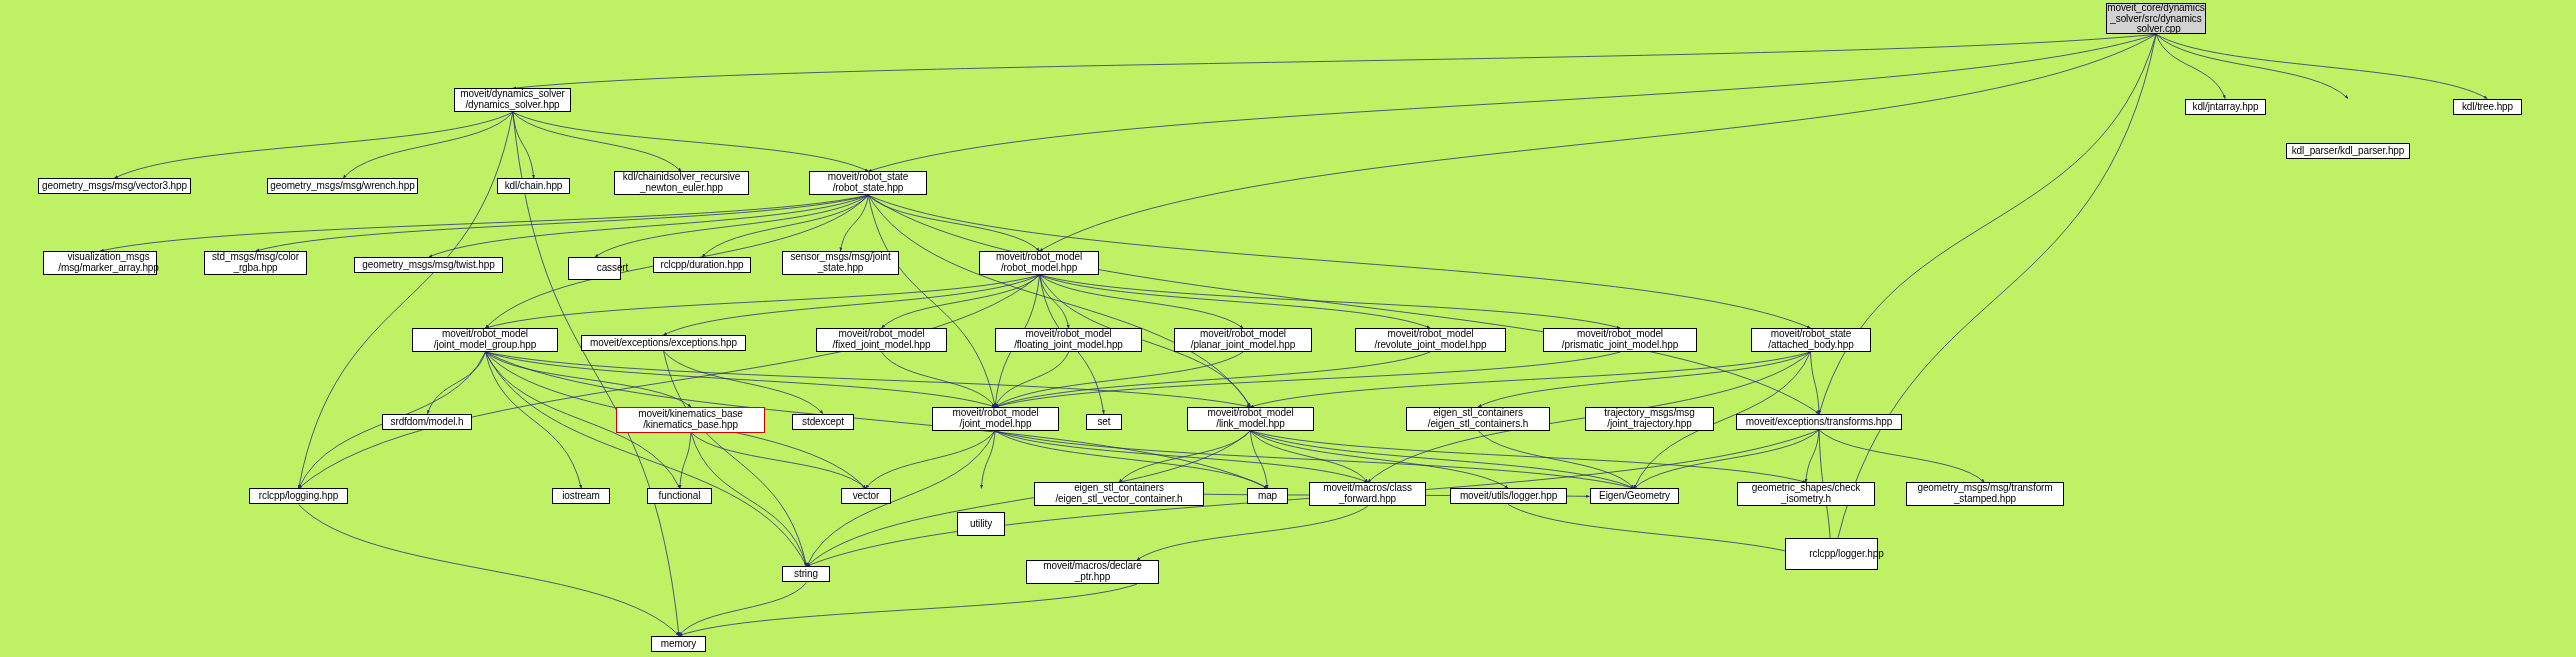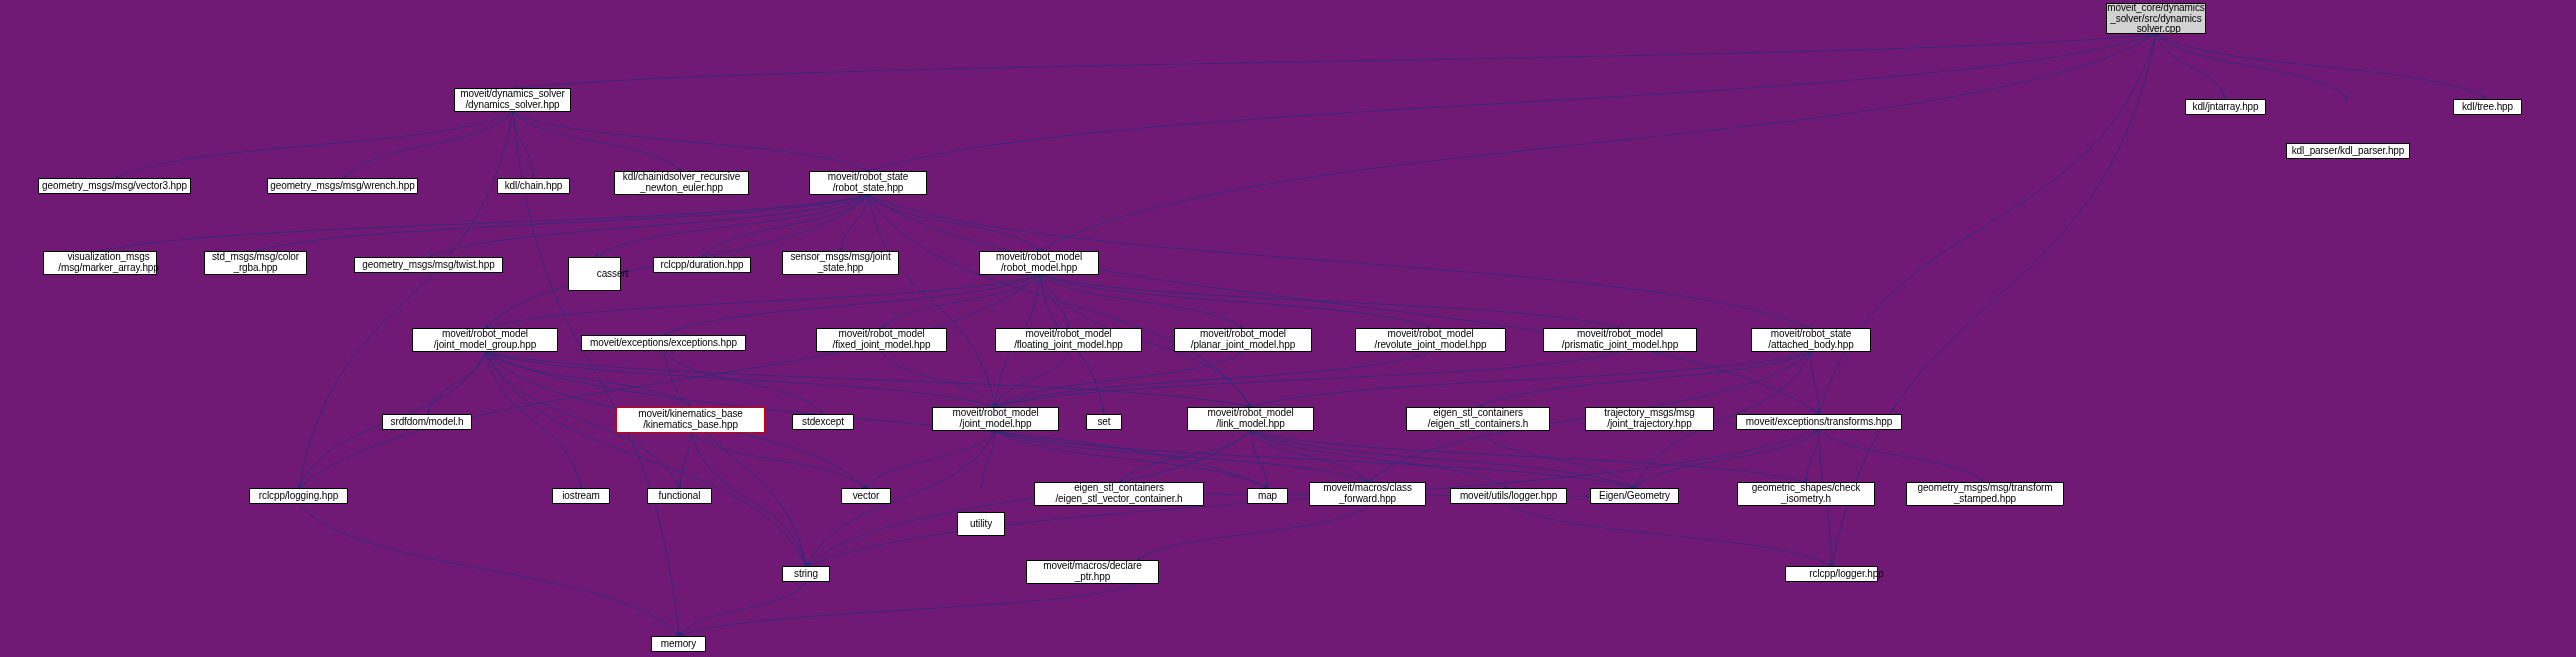--- a/index.html
+++ b/index.html
@@ -8,21 +8,21 @@
     background: #ffffff;
   }
   body {
     font-family: "Liberation Sans", sans-serif;
   }
   #canvas {
     position: relative;
     width: 2576px;
     height: 657px;
     overflow: hidden;
-    background: #701a75;
+    background: #bef264;
   }
   #edges {
     position: absolute;
     left: 0;
     top: 0;
     width: 2576px;
     height: 657px;
     pointer-events: none;
   }
   .node {
@@ -161,21 +161,21 @@
     <div class="node" style="left: 497px; top: 178px; width: 73px; height: 16.3px;">kdl/chain.hpp</div>
     <div class="node" style="left: 614px; top: 171px; width: 135px; height: 24px;">kdl/chainidsolver_recursive
 _newton_euler.hpp</div>
     <div class="node" style="left: 809px; top: 171px; width: 118px; height: 24px;">moveit/robot_state
 /robot_state.hpp</div>
     <div class="node" style="left: 43px; top: 251px; width: 114px; height: 24px; padding-left: 17px;">visualization_msgs
 /msg/marker_array.hpp</div>
     <div class="node" style="left: 204px; top: 251px; width: 103px; height: 24px;">std_msgs/msg/color
 _rgba.hpp</div>
     <div class="node" style="left: 354px; top: 257px; width: 149px; height: 16.3px;">geometry_msgs/msg/twist.hpp</div>
-    <div class="node" style="left: 568px; top: 257px; width: 53px; height: 34px; padding-left: 36px;">cassert</div>
+    <div class="node" style="left: 568px; top: 257px; width: 53px; height: 23px; padding-left: 36px;">cassert</div>
     <div class="node" style="left: 653px; top: 257px; width: 98px; height: 16.3px;">rclcpp/duration.hpp</div>
     <div class="node" style="left: 782px; top: 251px; width: 117px; height: 24px;">sensor_msgs/msg/joint
 _state.hpp</div>
     <div class="node" style="left: 979px; top: 251px; width: 120px; height: 24px;">moveit/robot_model
 /robot_model.hpp</div>
     <div class="node" style="left: 412px; top: 328px; width: 146px; height: 24px;">moveit/robot_model
 /joint_model_group.hpp</div>
     <div class="node" style="left: 581px; top: 335px; width: 165px; height: 16.3px;">moveit/exceptions/exceptions.hpp</div>
     <div class="node" style="left: 816px; top: 328px; width: 131px; height: 24px;">moveit/robot_model
 /fixed_joint_model.hpp</div>
@@ -215,16 +215,16 @@
 _forward.hpp</div>
     <div class="node" style="left: 1450px; top: 488px; width: 117px; height: 16.3px;">moveit/utils/logger.hpp</div>
     <div class="node" style="left: 1590px; top: 488px; width: 89px; height: 16.3px;">Eigen/Geometry</div>
     <div class="node" style="left: 1737px; top: 482px; width: 138px; height: 24px;">geometric_shapes/check
 _isometry.h</div>
     <div class="node" style="left: 1906px; top: 482px; width: 158px; height: 24px;">geometry_msgs/msg/transform
 _stamped.hpp</div>
     <div class="node" style="left: 782px; top: 566px; width: 48px; height: 16.3px;">string</div>
     <div class="node" style="left: 1026px; top: 560px; width: 133px; height: 24px;">moveit/macros/declare
 _ptr.hpp</div>
-    <div class="node" style="left: 1785px; top: 566px; width: 93px; height: 16px; padding-left: 30px;">rclcpp/logger.hpp</div>
+    <div class="node" style="left: 1785px; top: 538px; width: 93px; height: 32px; padding-left: 30px;">rclcpp/logger.hpp</div>
     <div class="node" style="left: 651px; top: 636px; width: 55px; height: 16.3px;">memory</div>
   </div>
 
 
 </body></html>

